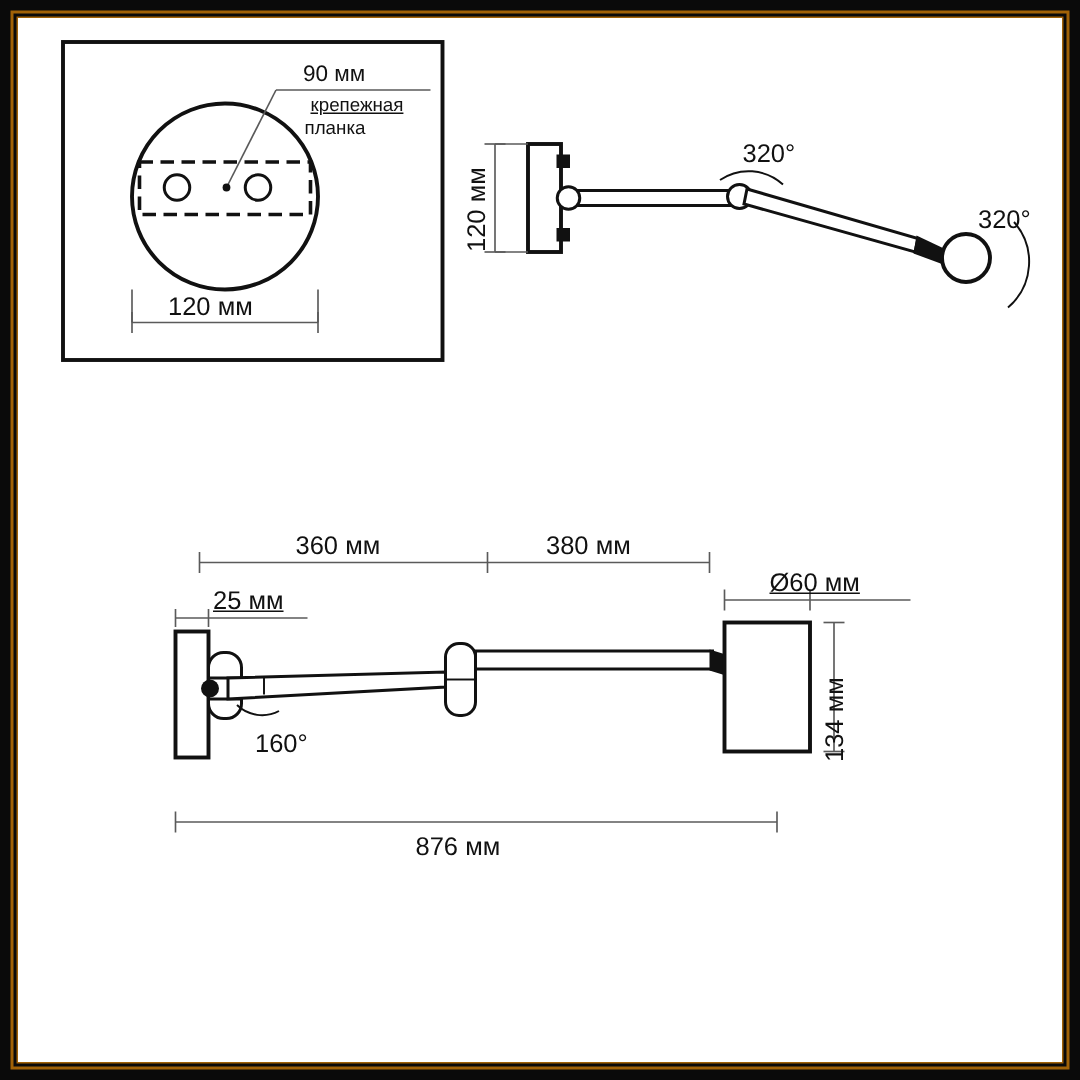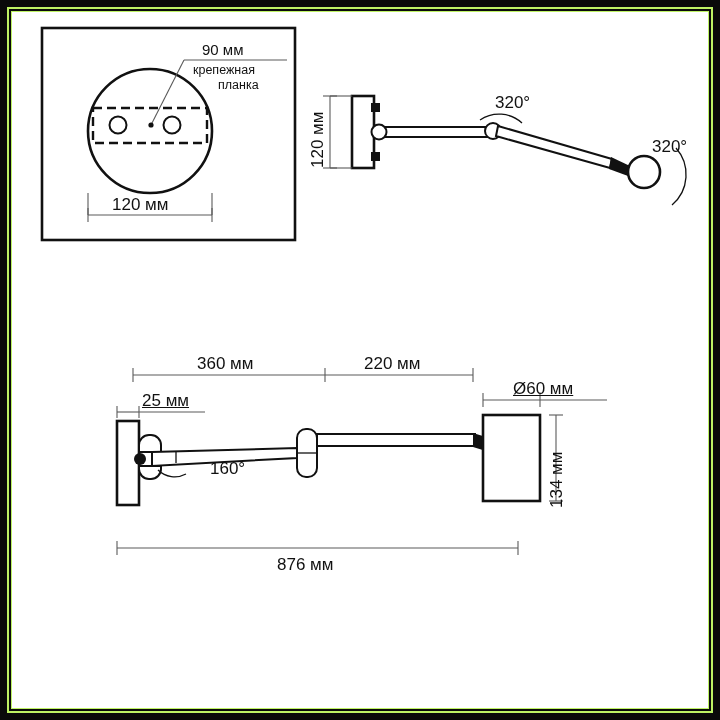--- a/index.html
+++ b/index.html
@@ -4,21 +4,21 @@
 <style>
   html, body {
     margin: 0;
     padding: 0;
     background: #ffffff;
   }
   #sheet {
     position: relative;
     width: 720px;
     height: 720px;
-    background: #bef264;
+    background: #a16207;
     font-family: "Liberation Sans", sans-serif;
     overflow: hidden;
   }
   
   .frame-outer {
     position: absolute;
     left: 0; top: 0;
     width: 720px; height: 720px;
     box-sizing: border-box;
     border: 7px solid #0a0a0a;
@@ -173,29 +173,29 @@
       <line x1="549" y1="415" x2="563" y2="415" class="dim"></line>
       <line x1="549" y1="501" x2="563" y2="501" class="dim"></line>
 
       <line x1="117" y1="548" x2="518" y2="548" class="dim"></line>
       <line x1="117" y1="541" x2="117" y2="555" class="dim"></line>
       <line x1="518" y1="541" x2="518" y2="555" class="dim"></line>
     </g>
   </svg>
 
   <div class="lbl lbl-med" style="left:202px; top:42px;">90 мм</div>
-  <div class="lbl lbl-small" style="left:193px; top:64px;">крепежная</div>
-  <div class="lbl lbl-small" style="left:218px; top:79px;">планка</div>
+  <div class="lbl lbl-small" style="left:207px; top:64px;text-decoration:underline;">крепежная</div>
+  <div class="lbl lbl-small" style="left:203px; top:79px;">планка</div>
   <div class="lbl lbl-big" style="left:112px; top:196px;">120 мм</div>
 
   <div class="lbl lbl-big rot90" style="left:309px; top:168px;">120 мм</div>
   <div class="lbl lbl-big" style="left:495px; top:94px;">320°</div>
   <div class="lbl lbl-big" style="left:652px; top:138px;">320°</div>
 
   <div class="lbl lbl-big" style="left:197px; top:355px;">360 мм</div>
-  <div class="lbl lbl-big" style="left:364px; top:355px;">220 мм</div>
+  <div class="lbl lbl-big" style="left:364px; top:355px;">380 мм</div>
   <div class="lbl lbl-big" style="left:142px; top:392px;text-decoration:underline;">25 мм</div>
-  <div class="lbl lbl-big" style="left:170px; top:460px;margin-left:40px;">160°</div>
+  <div class="lbl lbl-big" style="left:170px; top:487px;">160°</div>
   <div class="lbl lbl-big" style="left:513px; top:380px;text-decoration:underline;">Ø60 мм</div>
   <div class="lbl lbl-big rot90" style="left:548px; top:508px;">134 мм</div>
   <div class="lbl lbl-big" style="left:277px; top:556px;">876 мм</div>
 
 </div>
 
 </body></html>

